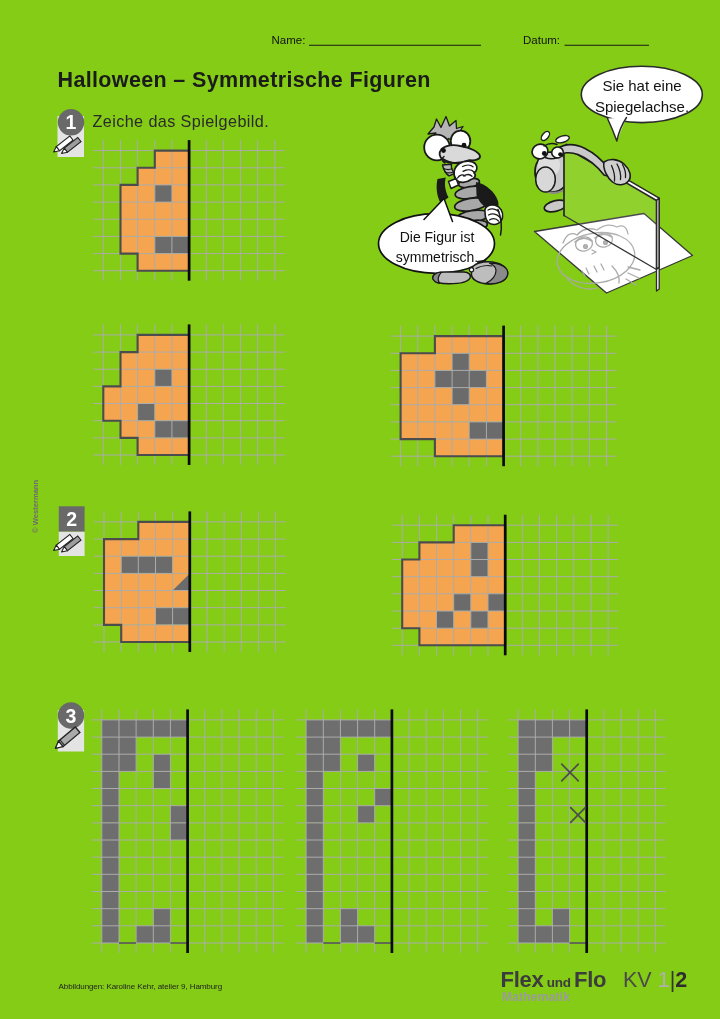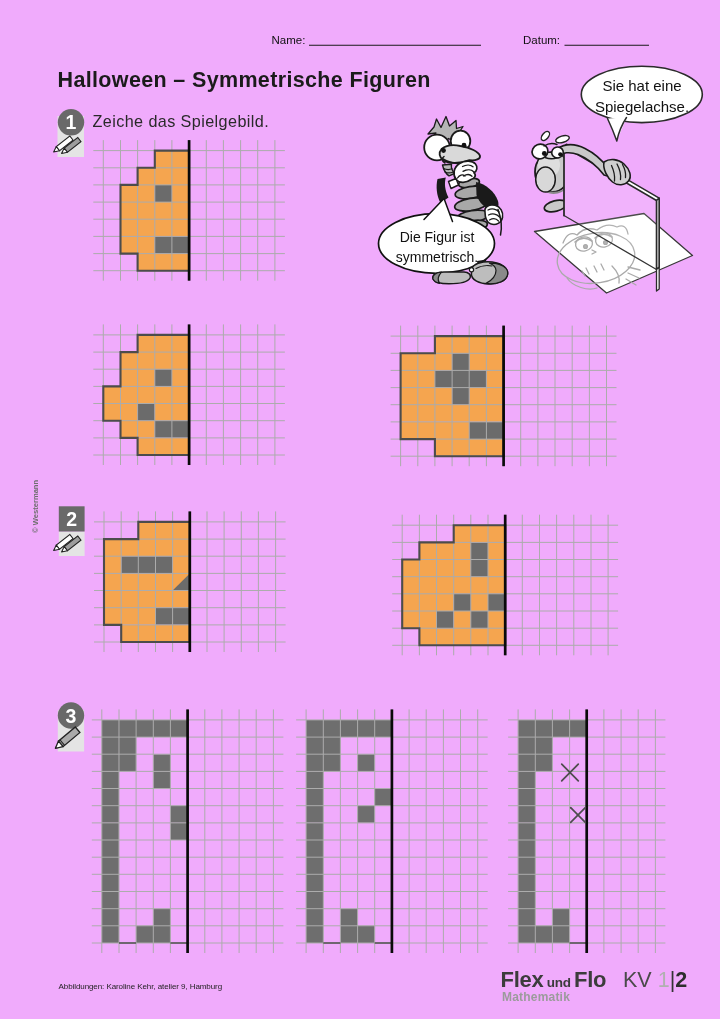--- a/index.html
+++ b/index.html
@@ -1,15 +1,15 @@
 <!DOCTYPE html>
 <html><head><meta charset="utf-8">
 <style>
 html,body{margin:0;padding:0;background:#fff;}
-#page{position:relative;width:720px;height:1019px;background:#f0abfc;overflow:hidden;font-family:"Liberation Sans",sans-serif;}
+#page{position:relative;width:720px;height:1019px;background:#84cc16;overflow:hidden;font-family:"Liberation Sans",sans-serif;}
 </style></head>
 <body>
 <div id="page">
 <svg width="720" height="1019" viewBox="0 0 720 1019" style="position:absolute;left:0;top:0" font-family="Liberation Sans, sans-serif">
 
 <text x="271.5" y="44" font-size="11.5" fill="#111">Name:</text>
 
 <line x1="309" y1="45.3" x2="481" y2="45.3" stroke="#1a1a1a" stroke-width="1.1"></line>
 
 <text x="523" y="44" font-size="11.5" fill="#111">Datum:</text>

